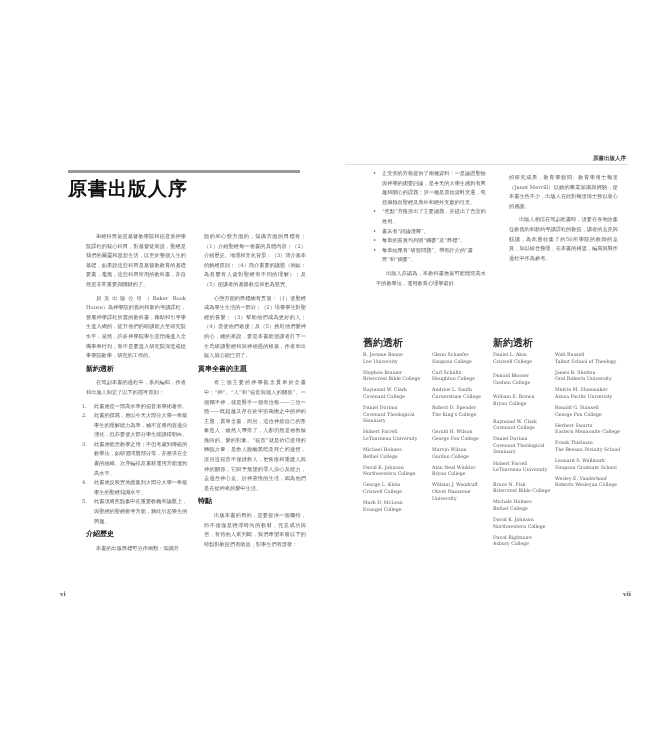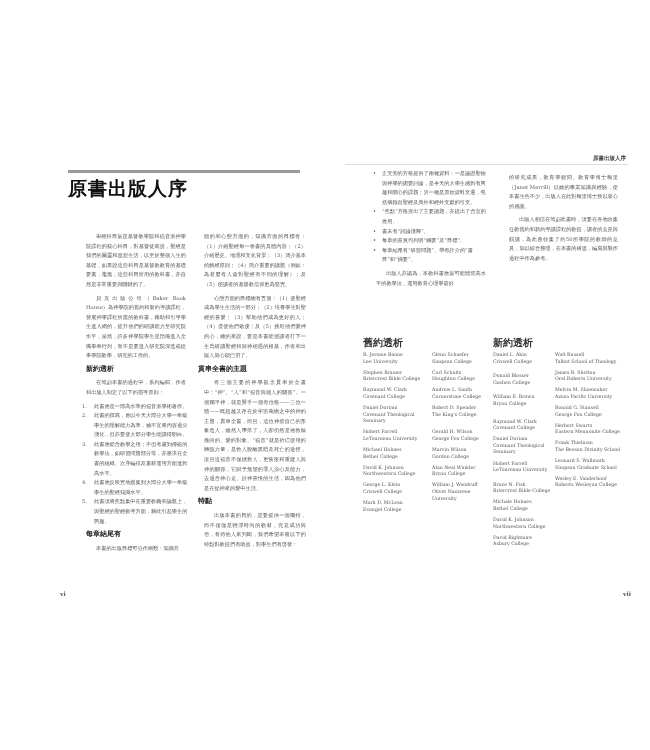--- a/index.html
+++ b/index.html
@@ -62,21 +62,21 @@
     <p class="sec-h">新約透析</p>
     <p>在籌劃本書的過程中，系列編輯，作者和出版人制定了以下的指導原則：</p>
     <ol class="rules">
       <li><span class="num">1.</span><span>此書應是一部高水準的福音派學術著作。</span></li>
       <li><span class="num">2.</span><span>此書的撰寫，應以今天大部分大學一年級學生的理解能力為準，雖不宜將內容過分淺化，但亦要使大部分學生能讀得明白。</span></li>
       <li><span class="num">3.</span><span>此書應能合教學之用；不但考慮到傳統的教學法，如研習問題部分等，亦務求在全書的組織、次序編排及素材運用方面達到高水平。</span></li>
       <li><span class="num">4.</span><span>此書應反映實地搜集到大部分大學一年級學生的聖經知識水平。</span></li>
       <li><span class="num">5.</span><span>此書須將焦點集中在重要教義和論題上，與聖經的聖經教導方面，藉此引起學生的興趣。</span></li>
     </ol>
 
-    <p class="sec-h">每章結尾有</p>
+    <p class="sec-h">介紹歷史</p>
     <p>本書的出版目標可分作兩類：知識方</p>
   </div>
 
   <div class="col lcol2">
     <p style="text-indent:0">面的和心態方面的，知識方面的目標有：（1）介紹聖經每一卷書的具體內容；（2）介紹歷史、地理和文化背景；（3）簡介基本的解經原則；（4）簡介重要的議題（例如：為甚麼有人會對聖經有不同的理解）；及（5）使讀者的基督教信仰更為堅實。</p>
     <p>心態方面的目標總有五個：（1）使聖經成為學生生活的一部分；（2）培養學生對聖經的喜愛；（3）幫助他們成為更好的人；（4）促使他們敬虔；及（5）挑旺他們愛神的心，總的來說，要是本書能使讀者打下一生爲研讀聖經和與神相遇的根基，作者和出版人就心願已償了。</p>
 
     <p class="sec-h">貫串全書的主題</p>
     <p>有三個主要的神學觀念貫串於全書中：“神”、“人”和“福音與個人的關係”。一個獨平神，就是賢乎一個有位格——三位一體——既超越又存在於宇宙萬物之中的神的主題，貫串全書，而且，這位神按自己的形象造人，雖然人墮落了，人卻仍然是祂救贖挽回的、愛的對象。“福音”就是祈禱使用的轉臨力量，是救人脫離黑暗及死亡的途徑，況且這福音不僅拯救人，更恢復和重建人與神的關係，它賦予無望的罪人決心及能力，去過合神心意、討神喜悅的生活，因為他們是在從神來的愛中生活。</p>
 

